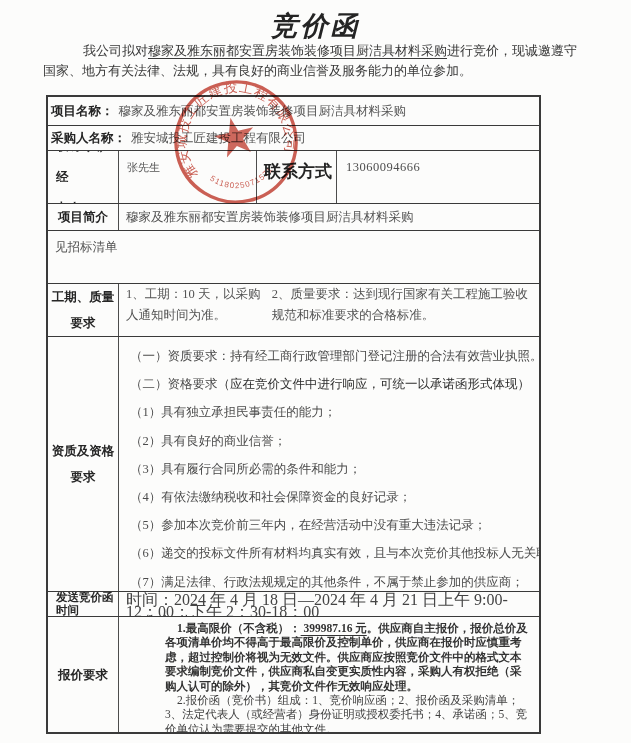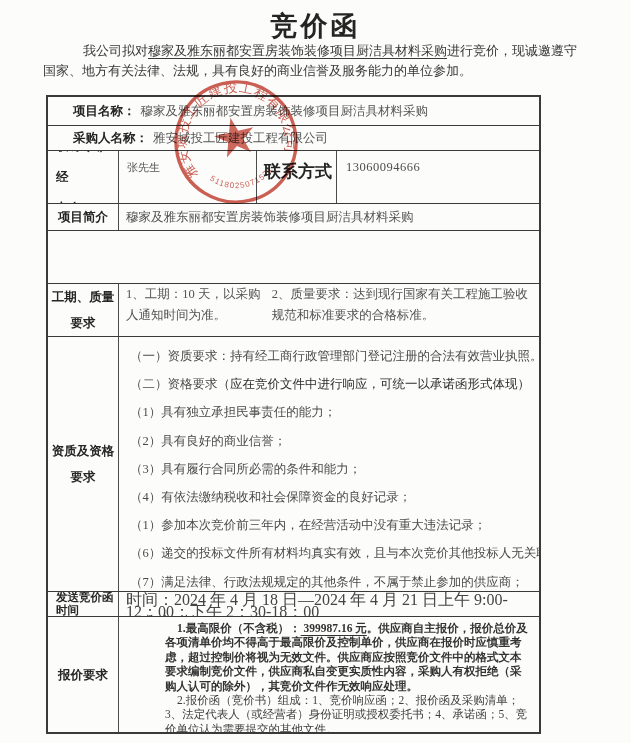--- a/index.html
+++ b/index.html
@@ -7,20 +7,21 @@
   .page {
     position:relative; width:631px; height:743px; margin:0 auto;
     background:#fcfcfb; overflow:hidden;
     font-family:"Liberation Serif","DejaVu Serif",serif; color:#3c3c3c;
   }
   
   .title {
     position:absolute; top:8px; left:0; right:0; text-align:center;
     font-size:27px; font-weight:bold; letter-spacing:3px; color:#242424;
     font-family:"Liberation Sans","DejaVu Sans",sans-serif;
+    font-style:italic;
   }
   .intro { position:absolute; top:41px; left:43px; width:552px; font-size:13px; line-height:19.5px; color:#383838; }
   .intro .l1 { margin-left:40px; white-space:nowrap; }
   .underline { text-decoration:underline; text-underline-offset:3px; }
   
   .doc-table {
     position:absolute; left:46px; top:95px; width:495px;
     border:2px solid #3a3a3a;
   }
   .row { display:flex; border-bottom:1.5px solid #3a3a3a; overflow:hidden; }
@@ -31,21 +32,21 @@
     flex:0 0 71px; width:71px; border-right:1px solid #4c4c4c;
     display:flex; flex-direction:column; justify-content:center; align-items:center;
     font-weight:bold; color:#262626; font-size:12.5px; line-height:26px; text-align:center;
   }
   .label-cell.left { align-items:flex-start; padding-left:8px; text-align:left; }
   .label-cell.tight { font-size:11.5px; line-height:13px; }
   .label-cell.wide-lines { line-height:31px; }
   .value-cell { flex:1; min-width:0; padding:0 7px; display:flex; align-items:center; font-size:12.5px; color:#525252; }
   .value-cell.top { align-items:flex-start; padding-top:8px; }
   .value-cell.col { align-items:flex-start; justify-content:center; line-height:20.5px; }
-  .merged-cell { flex:1; display:flex; align-items:center; padding-left:25px; font-size:12.5px; }
+  .merged-cell { flex:1; display:flex; align-items:center; padding-left:3px; font-size:12.5px; }
   .merged-cell .lbl { font-weight:bold; color:#242424; white-space:nowrap; }
   .merged-cell .val { color:#555; margin-left:5px; white-space:nowrap; }
   .contact-name-cell { flex:0 0 138px; width:138px; border-right:1px solid #4c4c4c; padding:9px 0 0 8px; font-size:11px; color:#555; }
   .contact-method-label { flex:0 0 80px; width:80px; border-right:1px solid #4c4c4c; padding:9px 0 0 7px; font-weight:bold; color:#242424; font-size:17px; }
   .contact-method-value { flex:1; padding:9px 0 0 9px; font-size:12.5px; color:#4e4e4e; letter-spacing:.5px; }
   .qual-list { flex:1; min-width:0; padding:5px 8px 0 11px; font-size:12.5px; color:#4a4a4a; }
   .qual-list .q-item { line-height:28.2px; white-space:nowrap; }
   .bold-seg { font-weight:normal; color:#2b2b2b; }
   .time-cell { flex:1; min-width:0; padding:2px 5px 0 7px; font-size:16px; line-height:11.5px; color:#444; }
   .quote-cell { flex:1; min-width:0; padding:4px 7px 0 6px; font-size:11.5px; line-height:14.4px; color:#3e3e3e; }
@@ -91,20 +92,21 @@
       <div class="contact-method-label">联系方式</div>
       <div class="contact-method-value">13060094666</div>
     </div>
 
     <div class="row h4">
       <div class="label-cell">项目简介</div>
       <div class="value-cell">穆家及雅东丽都安置房装饰装修项目厨洁具材料采购</div>
     </div>
 
     <div class="row h5">
+      <div class="value-cell top">见招标清单</div>
     </div>
 
     <div class="row h6">
       <div class="label-cell">
         <div>工期、质量</div>
         <div>要求</div>
       </div>
       <div class="value-cell col">
         <div>1、工期：10 天，以采购人通知时间为准。</div>
         <div>2、质量要求：达到现行国家有关工程施工验收规范和标准要求的合格标准。</div>
@@ -116,21 +118,21 @@
         <div>资质及资格</div>
         <div>要求</div>
       </div>
       <div class="qual-list">
         <div class="q-item">（一）资质要求：持有经工商行政管理部门登记注册的合法有效营业执照。</div>
         <div class="q-item"><span>（二）资格要求</span><span class="bold-seg">（应在竞价文件中进行响应，可统一以承诺函形式体现）</span></div>
         <div class="q-item">（1）具有独立承担民事责任的能力；</div>
         <div class="q-item">（2）具有良好的商业信誉；</div>
         <div class="q-item">（3）具有履行合同所必需的条件和能力；</div>
         <div class="q-item">（4）有依法缴纳税收和社会保障资金的良好记录；</div>
-        <div class="q-item">（1）参加本次竞价前三年内，在经营活动中没有重大违法记录；</div>
+        <div class="q-item">（5）参加本次竞价前三年内，在经营活动中没有重大违法记录；</div>
         <div class="q-item">（6）递交的投标文件所有材料均真实有效，且与本次竞价其他投标人无关联；</div>
         <div class="q-item">（7）满足法律、行政法规规定的其他条件，不属于禁止参加的供应商；</div>
       </div>
     </div>
 
     <div class="row h8">
       <div class="label-cell left tight">
         <div>发送竞价函</div>
         <div>时间</div>
       </div>

